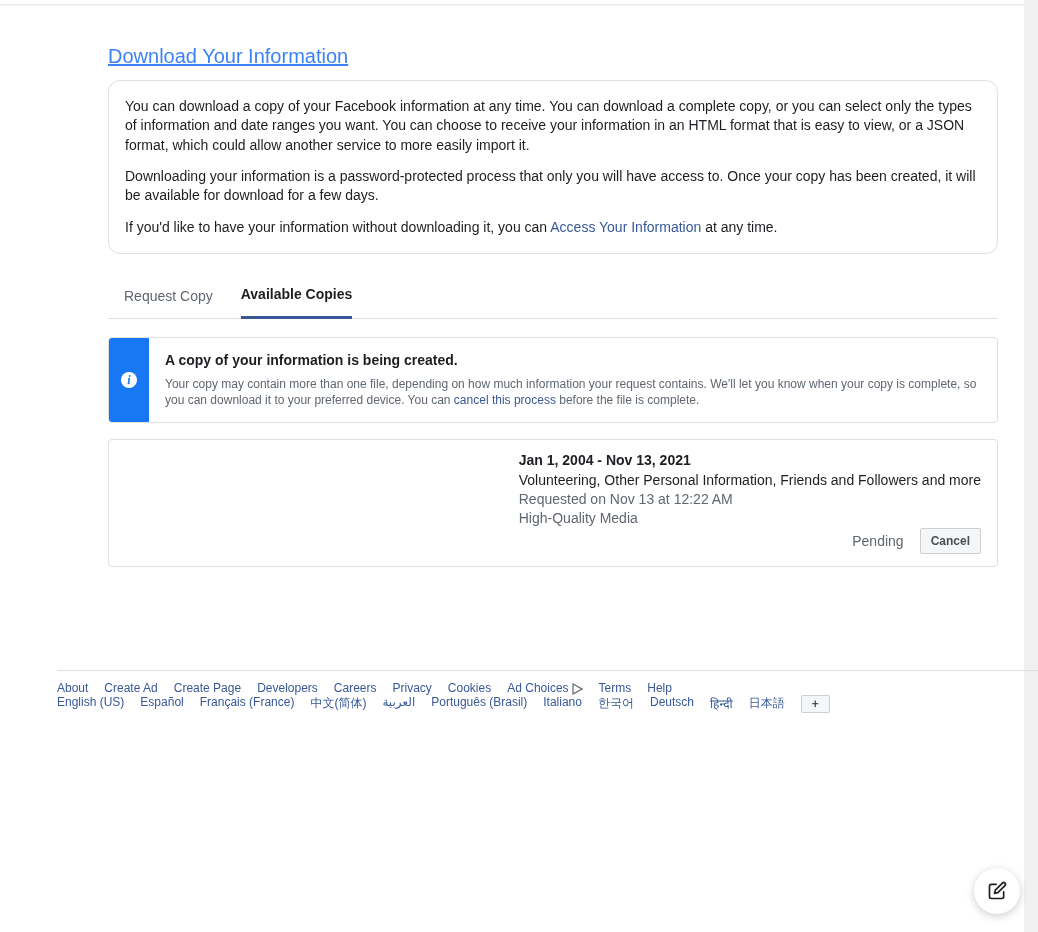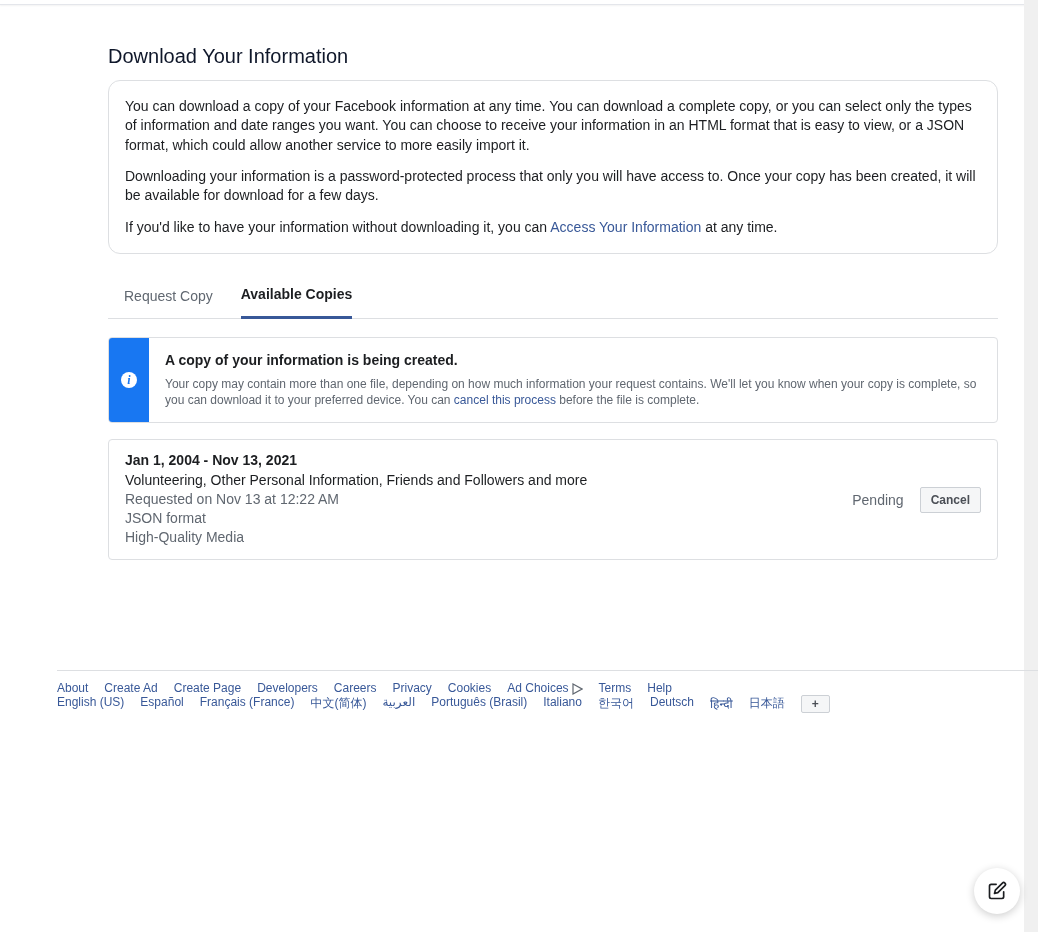--- a/index.html
+++ b/index.html
@@ -19,22 +19,23 @@
       background: #fff;
     }
     .content {
       max-width: 958px;
       margin: 0 auto;
       padding: 0 0 0 0;
     }
     .page-title {
       font-size: 20px;
       font-weight: 400;
-      color: #0f172a;
+      color: #3b82f6;
       margin: 40px 0 12px 68px;
+      text-decoration: underline;
     }
     .intro-card {
       margin: 0 0 0 68px;
       width: 890px;
       border: 1px solid #dddfe2;
       border-radius: 12px;
       padding: 16px;
       line-height: 1.38;
     }
     .intro-card p { margin-bottom: 12px; }
@@ -106,21 +107,22 @@
       line-height: 1.35;
     }
 
     .copy-card {
       margin: 16px 0 0 68px;
       width: 890px;
       border: 1px solid #dddfe2;
       border-radius: 4px;
       padding: 12px 16px;
       display: flex;
-      align-items: center;
+      align-items: flex-end;
+      flex-direction: column;
     }
     .copy-card .left { flex: 1; }
     .copy-card .date-range { font-weight: 600; margin-bottom: 4px; }
     .copy-card .categories { margin-bottom: 2px; }
     .copy-card .meta { color: #606770; font-size: 14px; line-height: 1.35; }
     .copy-card .right {
       display: flex;
       align-items: center;
       gap: 16px;
     }
@@ -235,21 +237,20 @@
         <span>Your copy may contain more than one file, depending on how much information your request contains. We'll let you know when your copy is complete, so you can download it to your preferred device. You can </span><a class="link">cancel this process</a><span> before the file is complete.</span>
       </div>
     </div>
   </div>
 
   <div class="copy-card">
     <div class="left">
       <div class="date-range">Jan 1, 2004 - Nov 13, 2021</div>
       <div class="categories">Volunteering, Other Personal Information, Friends and Followers and more</div>
       <div class="meta">Requested on Nov 13 at 12:22 AM</div>
-      <div class="meta">JSON format</div>
       <div class="meta">High-Quality Media</div>
     </div>
     <div class="right">
       <span class="pending">Pending</span>
       <button class="btn">Cancel</button>
     </div>
   </div>
 </div>
 
 <div class="footer">

